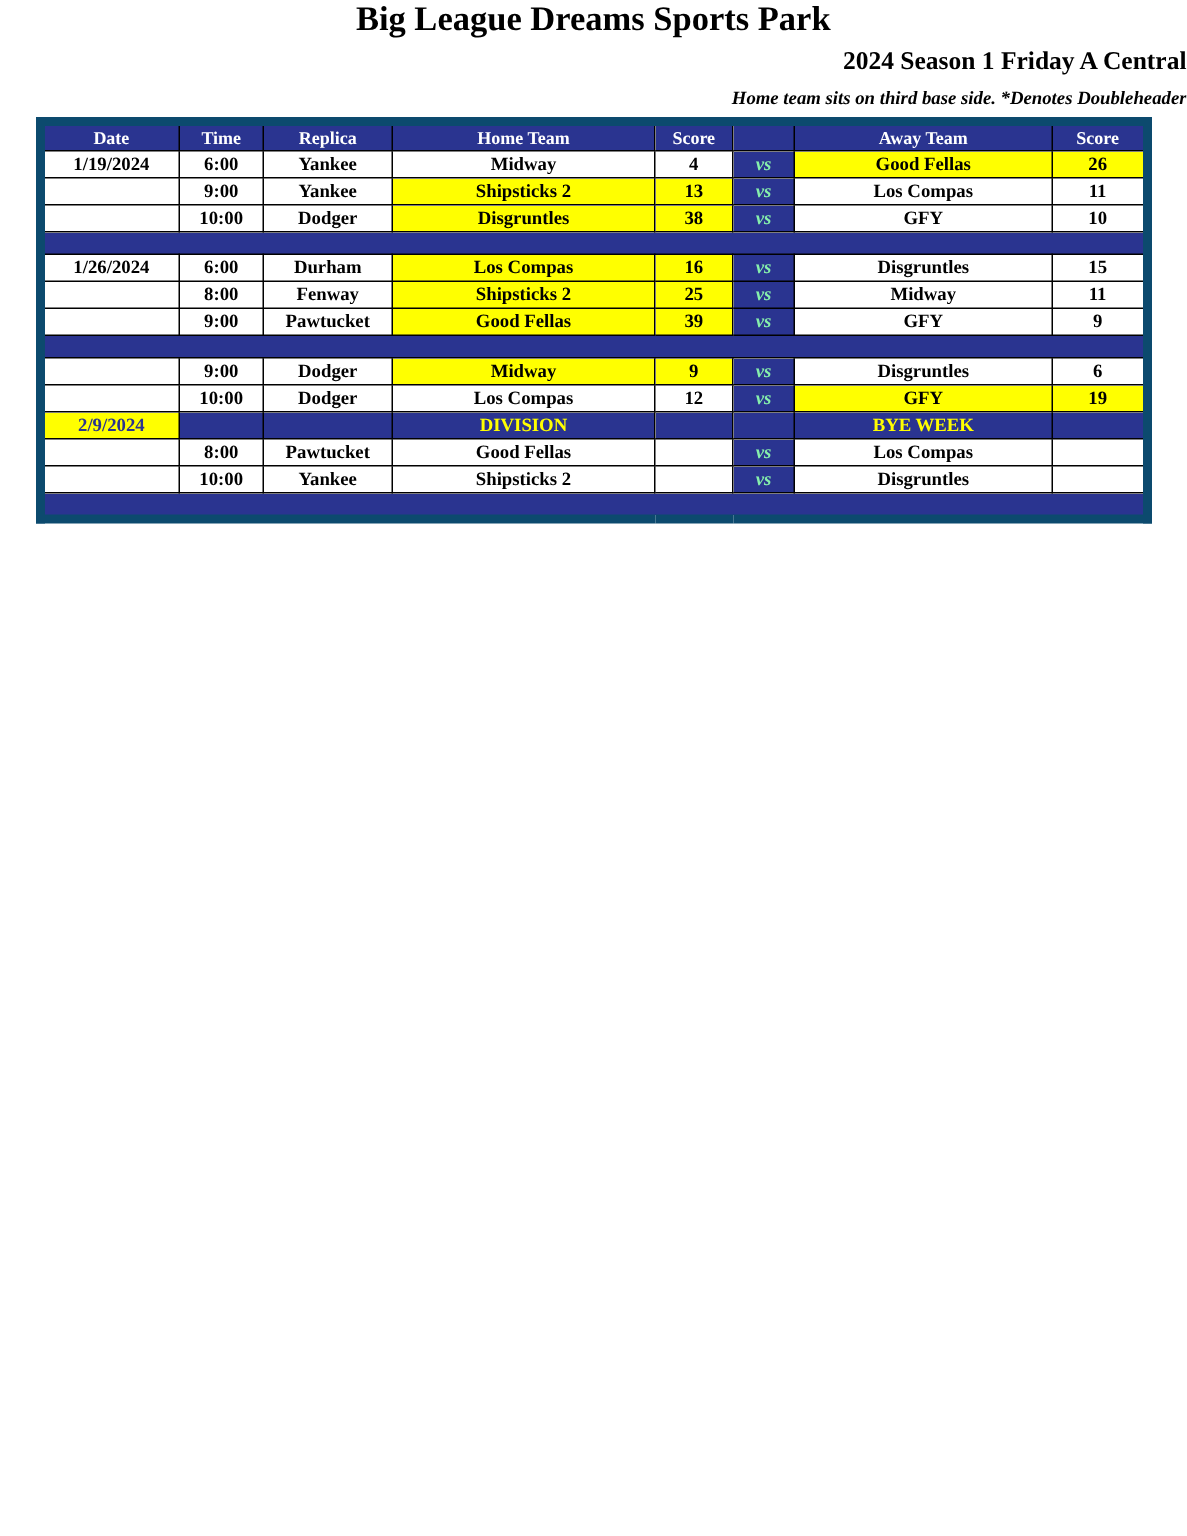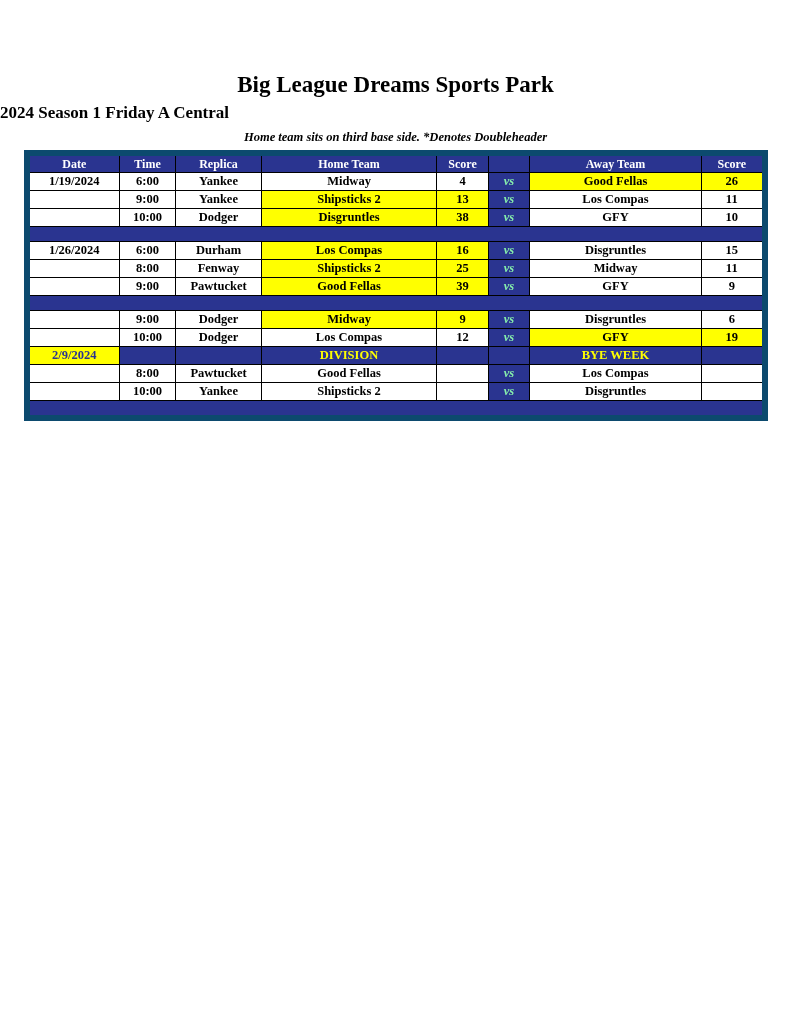--- a/index.html
+++ b/index.html
@@ -7,36 +7,35 @@
     padding: 0;
     background: #ffffff;
   }
   body {
     width: 791px;
     height: 1024px;
     font-family: "Liberation Serif", serif;
     color: #000;
   }
   .page {
-    padding-top: 72px;
   }
   .title {
     text-align: center;
     font-size: 23px;
     font-weight: bold;
     margin: 0;
   }
   .subtitle {
-    text-align: left;
+    text-align: right;
     font-size: 17px;
     font-weight: bold;
     margin: 5px 0 0 0;
   }
   .note {
-    text-align: center;
+    text-align: right;
     font-size: 12.5px;
     font-weight: bold;
     font-style: italic;
     margin: 7px 0 5px 0;
   }
   table.schedule {
     border-collapse: collapse;
     margin: 2px auto 0 auto;
     width: 738px;
     table-layout: fixed;

